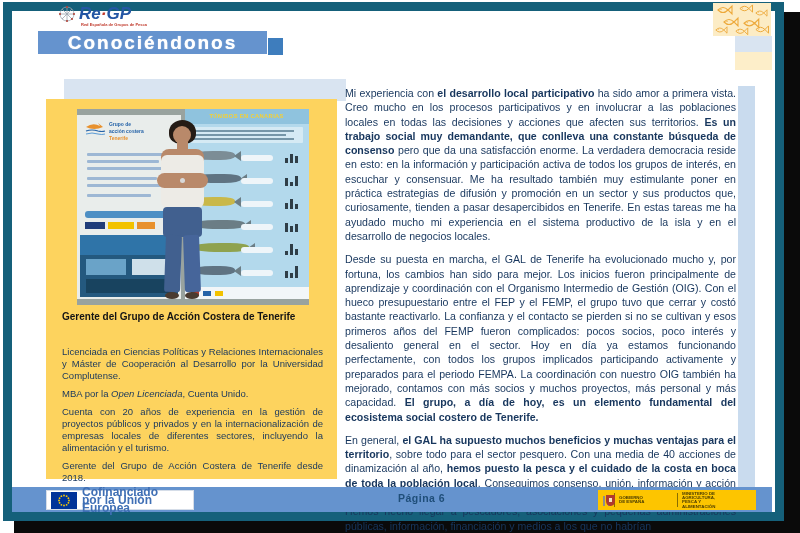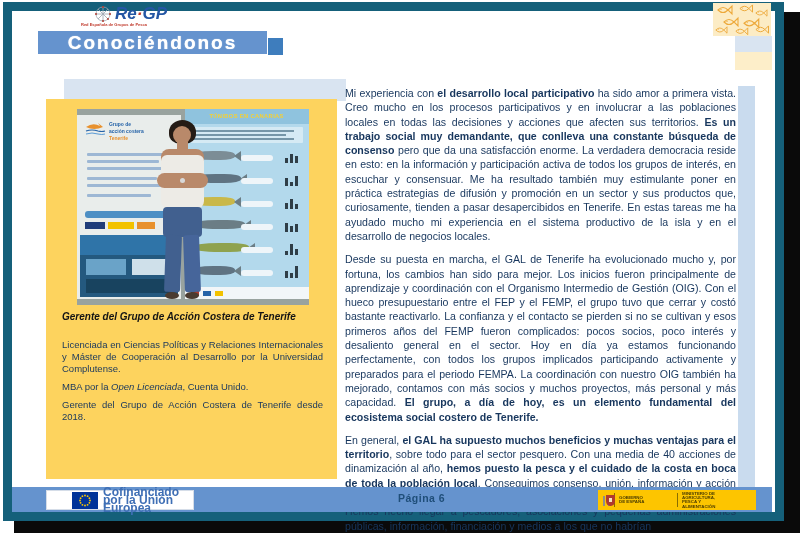--- a/index.html
+++ b/index.html
@@ -1,18 +1,18 @@
 <!DOCTYPE html>
 <html><head>
 <meta charset="utf-8">
 <style>
   * { margin:0; padding:0; box-sizing:border-box; }
   html,body { width:800px; height:533px; font-family:"Liberation Sans", sans-serif; background:#ffffff; }
   #canvas { position:relative; width:800px; height:533px; background:#ffffff; overflow:hidden; }
-  .abs { position:absolute;justify-content:flex-end; }
+  .abs { position:absolute; }
 
   
   .drop-shadow { left:14px; top:12px; width:786px; height:521px; background:#0a0a0a; }
   .page { left:3px; top:2px; width:781px; height:519px; background:#ffffff; border:9px solid #15607a; }
 
   
   .brand { left:57px; top:5px; width:110px; height:26px; display:flex; align-items:flex-start; gap:2px; }
   .brand-text { color:#2456a4; font-weight:bold; font-size:17px; line-height:17px; letter-spacing:0px; font-style:italic; }
   .brand-text .red { color:#c0392b; }
   .brand-caption { position:absolute; left:24px; top:17px; font-size:8px; transform:scale(0.5); transform-origin:left top; color:#c0392b; white-space:nowrap; font-weight:bold; }
@@ -72,21 +72,21 @@
   .woman-top { position:absolute; left:84px; top:46px; width:43px; height:54px; background:#edebe6; border-radius:6px 6px 8px 8px; }
   .woman-arms { position:absolute; left:80px; top:64px; width:51px; height:15px; background:#b9896a; border-radius:8px; }
   .woman-watch { position:absolute; left:103px; top:69px; width:5px; height:5px; background:#d8d8d8; border-radius:50%; }
   .woman-hips { position:absolute; left:86px; top:98px; width:39px; height:30px; background:#41608f; border-radius:4px; }
   .woman-leg-l { position:absolute; left:88px; top:126px; width:16px; height:57px; background:#41608f; transform:rotate(2deg); border-radius:3px; }
   .woman-leg-r { position:absolute; left:107px; top:126px; width:16px; height:57px; background:#46659a; transform:rotate(-2deg); border-radius:3px; }
   .woman-foot { position:absolute; top:183px; width:14px; height:7px; background:#4a3b30; border-radius:50%; }
 
   .bio { position:absolute; left:16px; top:212px; width:261px; color:#17365d; }
   .bio-name { font-size:10px; font-weight:bold; color:#141414; margin-bottom:5px; }
-  .bio-role { font-size:10px; font-weight:bold; color:#141414; line-height:12.5px; margin-bottom:15px; width:240px;font-style:italic; }
+  .bio-role { font-size:10px; font-weight:bold; color:#141414; line-height:12.5px; margin-bottom:22px; width:240px; }
   .bio p { font-size:9.5px; line-height:12px; text-align:justify; margin-bottom:6px; }
   .bio p .i { font-style:italic; }
 
   
   .article { left:345px; top:86px; width:391px; color:#17365d; }
   .article p { font-size:10.6px; line-height:14.3px; text-align:justify; margin-bottom:9px; }
   .article .b { font-weight:bold; }
   .right-strip { left:738px; top:86px; width:17px; height:401px; background:#c9dbee; }
 
   
@@ -272,20 +272,21 @@
       <div class="woman-leg-l"></div>
       <div class="woman-leg-r"></div>
       <div class="woman-foot" style="left:88px"></div>
       <div class="woman-foot" style="left:108px"></div>
     </div>
 
     <div class="bio">
       <div class="bio-role">Gerente del Grupo de Acción Costera de Tenerife</div>
       <p><span>Licenciada en Ciencias Políticas y Relaciones Internacionales y Máster de Cooperación al Desarrollo por la Universidad Complutense.</span></p>
       <p><span>MBA por la </span><span class="i">Open Licenciada</span><span>, Cuenta Unido.</span></p>
+      <p><span>Cuenta con 20 años de experiencia en la gestión de proyectos públicos y privados y en la internacionalización de empresas locales de diferentes sectores, incluyendo la alimentación y el turismo.</span></p>
       <p><span>Gerente del Grupo de Acción Costera de Tenerife desde 2018.</span></p>
     </div>
   </div>
 
   <div class="abs article">
     <p><span>Mi experiencia con </span><span class="b">el desarrollo local participativo</span><span> ha sido amor a primera vista. Creo mucho en los procesos participativos y en involucrar a las poblaciones locales en todas las decisiones y acciones que afecten sus territorios. </span><span class="b">Es un trabajo social muy demandante, que conlleva una constante búsqueda de consenso</span><span> pero que da una satisfacción enorme. La verdadera democracia reside en esto: en la información y participación activa de todos los grupos de interés, en escuchar y consensuar. Me ha resultado también muy estimulante poner en práctica estrategias de difusión y promoción en un sector y sus productos que, curiosamente, tienden a pasar desapercibidos en Tenerife. En estas tareas me ha ayudado mucho mi experiencia en el sistema productivo de la isla y en el desarrollo de negocios locales.</span></p>
     <p><span>Desde su puesta en marcha, el GAL de Tenerife ha evolucionado mucho y, por fortuna, los cambios han sido para mejor. Los inicios fueron principalmente de aprendizaje y coordinación con el Organismo Intermedio de Gestión (OIG). Con el hueco presupuestario entre el FEP y el FEMP, el grupo tuvo que cerrar y costó bastante reactivarlo. La confianza y el contacto se pierden si no se cultivan y esos primeros años del FEMP fueron complicados: pocos socios, poco interés y desaliento general en el sector. Hoy en día ya estamos funcionando perfectamente, con todos los grupos implicados participando activamente y preparados para el periodo FEMPA. La coordinación con nuestro OIG también ha mejorado, contamos con más socios y muchos proyectos, más personal y más capacidad. </span><span class="b">El grupo, a día de hoy, es un elemento fundamental del ecosistema social costero de Tenerife.</span></p>
     <p><span>En general, </span><span class="b">el GAL ha supuesto muchos beneficios y muchas ventajas para el territorio</span><span>, sobre todo para el sector pesquero. Con una media de 40 acciones de dinamización al año, </span><span class="b">hemos puesto la pesca y el cuidado de la costa en boca de toda la población local</span><span>. Conseguimos consenso, unión, información y acción entre nuestros asociados y una red de colaboración con administraciones públicas. Hemos hecho llegar a pescadores, asociaciones y pequeñas administraciones públicas, información, financiación y medios a los que no habrían</span></p>
   </div>
   <div class="abs right-strip"></div>

